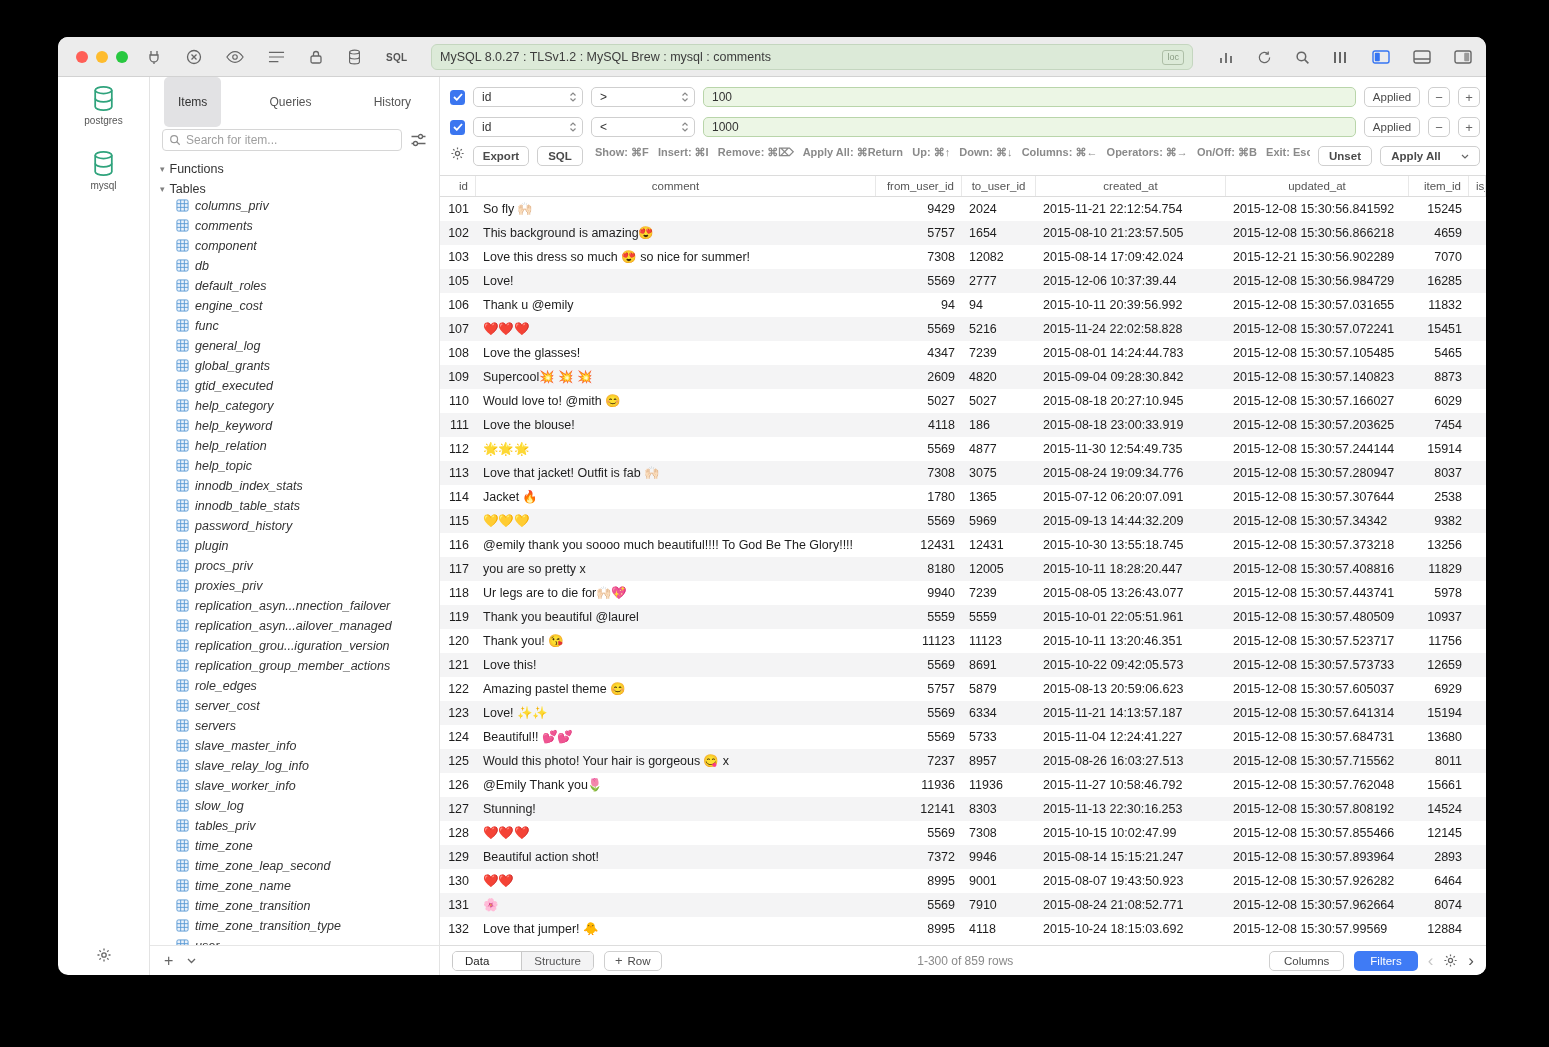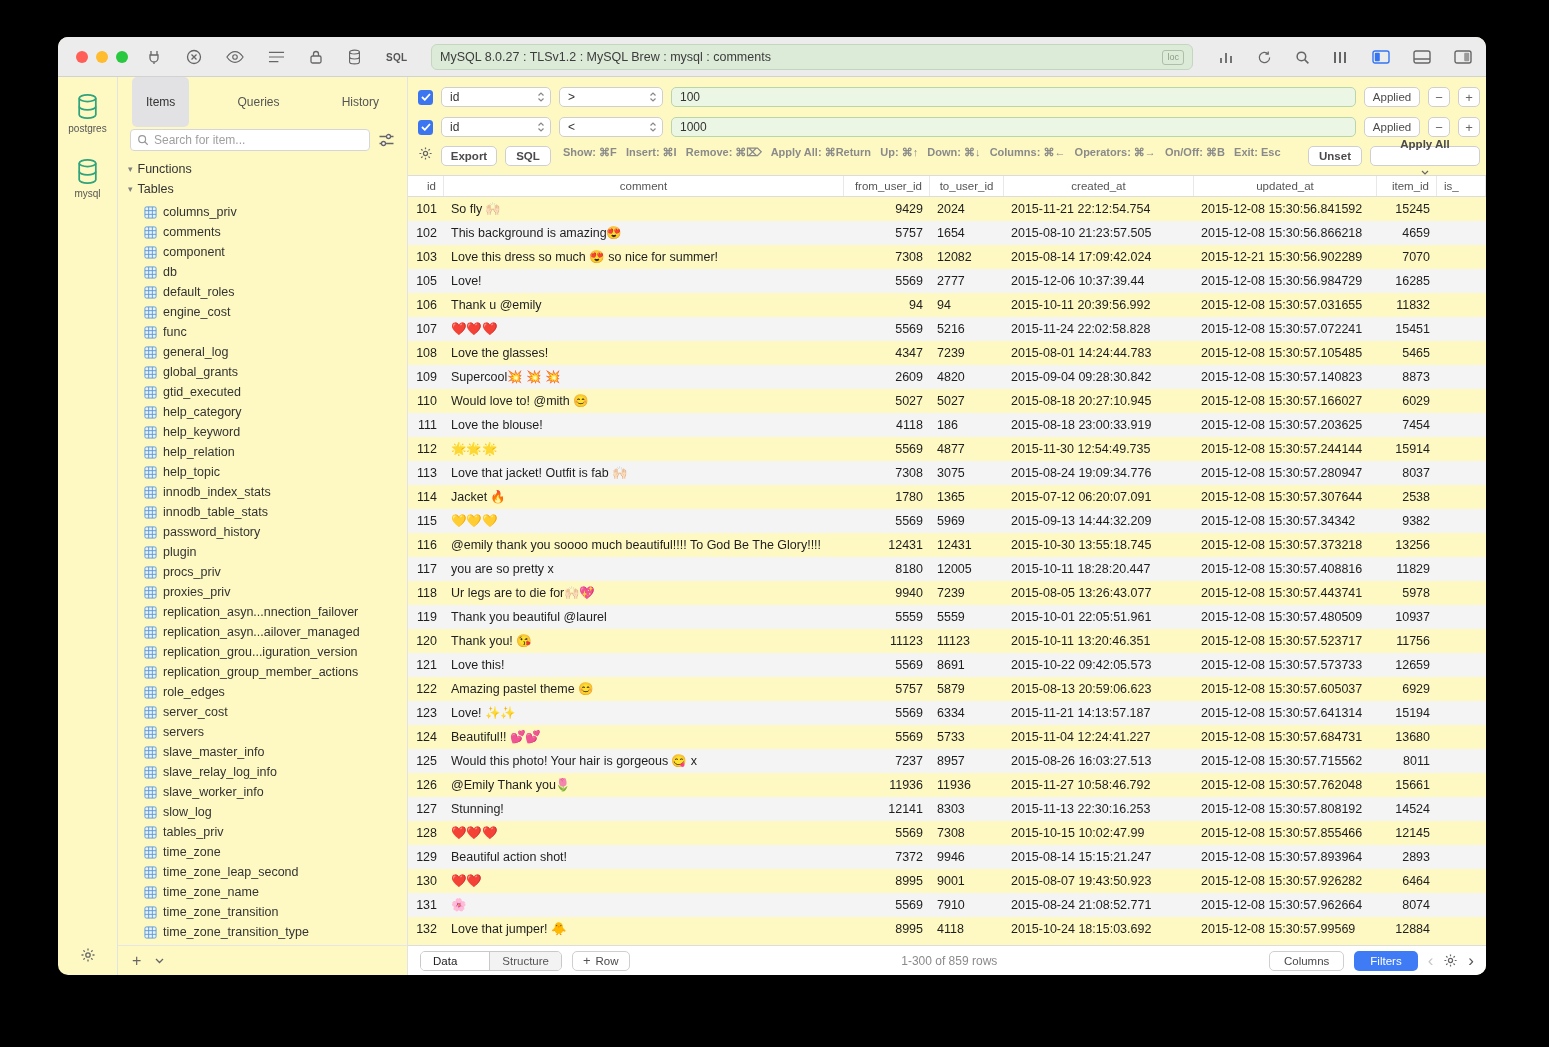--- a/index.html
+++ b/index.html
@@ -1,49 +1,49 @@
 <!DOCTYPE html>
 <html><head>
 <meta charset="utf-8">
 <style>
   * { margin:0; padding:0; box-sizing:border-box; }
   html,body { width:1549px; height:1047px; background:#000; font-family:"Liberation Sans",sans-serif; overflow:hidden; }
-  .window { position:absolute; left:58px; top:37px; width:1428px; height:938px; background:#fef9c3; border-radius:10px; overflow:hidden; box-shadow:0 25px 70px rgba(0,0,0,.6); display:flex; flex-direction:column; }
+  .window { position:absolute; left:58px; top:37px; width:1428px; height:938px; background:#ffffff; border-radius:10px; overflow:hidden; box-shadow:0 25px 70px rgba(0,0,0,.6); display:flex; flex-direction:column; }
   
   .titlebar { flex:0 0 40px; background:#ececec; border-bottom:1px solid #d2d2d2; position:relative; }
   .traffic { position:absolute; left:18px; top:14px; display:flex; gap:8px; }
   .tl { width:12px; height:12px; border-radius:50%; }
   .tl.red{background:#ff5f57} .tl.yellow{background:#febc2e} .tl.green{background:#28c840}
   .tb-left { position:absolute; left:88px; top:0; height:40px; display:flex; align-items:center; gap:24px; }
   .tb-right { position:absolute; right:14px; top:0; height:40px; display:flex; align-items:center; gap:23px; }
   .tb-icon { display:flex; align-items:center; justify-content:center; }
   .sql-badge { font-size:10px; font-weight:bold; color:#555; letter-spacing:.3px; }
   .title-pill { position:absolute; left:373px; top:7px; width:762px; height:26px; background:#dcead8; border:1px solid #c4d6bf; border-radius:6px; display:flex; align-items:center; padding:0 8px; }
   .title-text { flex:1; font-size:12.5px; color:#3c3c3c; white-space:nowrap; overflow:hidden; }
   .loc-badge { font-size:9px; color:#8a9c83; border:1px solid #aebfa7; border-radius:3px; padding:0 4px; line-height:13px; }
   
   .wbody { flex:1; display:flex; min-height:0; }
-  .rail { width:60px; border-right:1px solid #e3e3e3; display:flex; flex-direction:column; align-items:center; padding-top:16px; gap:24px; }
+  .rail { width:92px; border-right:1px solid #e3e3e3; display:flex; flex-direction:column; align-items:center; padding-top:8px; gap:24px; }
   .conn { display:flex; flex-direction:column; align-items:center; gap:3px; }
   .conn-label { font-size:10px; color:#555; }
   .rail-gear { margin-top:auto; margin-bottom:12px; }
   
   .sidebar { width:290px; border-right:1px solid #e3e3e3; display:flex; flex-direction:column; min-height:0; }
   .side-tabs { flex:0 0 30px; display:flex; align-items:center; padding:0 14px; justify-content:space-between; }
   .side-tab { font-size:12px; color:#555; padding:18px 14px; border-radius:5px; }
   .side-tab.active { background:#e2e2e4; color:#333; }
   .search-row { display:flex; align-items:center; gap:8px; padding:2px 12px 8px 12px; flex:0 0 32px; }
   .search-box { flex:1; height:22px; border:1px solid #d6d6d6; border-radius:4px; background:#fff; display:flex; align-items:center; padding:0 6px; gap:5px; }
   .search-box input { border:none; outline:none; flex:1; font-size:12px; color:#333; font-family:inherit; background:transparent; }
   .search-box input::placeholder { color:#9f9f9f; }
   .tree { flex:1; overflow:hidden; }
   .tree-group { height:20px; display:flex; align-items:center; padding-left:10px; gap:5px; }
   .tree-caret { font-size:9px; color:#808080; }
   .tree-group-label { font-size:12.5px; color:#333; }
-  .tree-item { height:20px; display:flex; align-items:flex-end; padding-left:26px; gap:6px; }
+  .tree-item { height:20px; display:flex; align-items:flex-start; padding-left:26px; gap:6px;font-style:italic; }
   .tree-label { font-size:12.5px; color:#333; white-space:nowrap; }
   .side-footer { flex:0 0 30px; border-top:1px solid #e6e6e6; display:flex; align-items:center; padding:0 14px; gap:14px; }
   .plus-btn { font-size:16px; color:#666; line-height:16px; }
   .chev-down { font-size:10px; color:#666; }
   
   .main { flex:1; display:flex; flex-direction:column; min-width:0; }
   .filters { padding:9px 6px 0 10px; }
   .filter-row { height:22px; display:flex; align-items:center; gap:8px; margin-bottom:8px; }
   .checkbox { width:15px; height:15px; border-radius:3.5px; background:#3b76f0; display:flex; align-items:center; justify-content:center; flex:0 0 15px; }
   .select { height:20px; background:#fff; border:1px solid #cfcfcf; border-radius:5px; display:flex; align-items:center; justify-content:space-between; padding:0 5px 0 8px; font-size:12px; color:#333; }
@@ -51,21 +51,21 @@
   .sel-op { width:104px; }
   .filter-value { flex:1; height:20px; border:1px solid #b9d5aa; background:#ecf6e5; border-radius:5px; font-size:12px; color:#333; padding:0 8px; font-family:inherit; outline:none; }
   .btn { height:20px; border:1px solid #cfcfcf; background:#fff; border-radius:5px; font-size:11.5px; color:#4a4a4a; display:flex; align-items:center; justify-content:center; }
   .applied-btn { width:56px; }
   .sq-btn { width:22px; font-size:13px; color:#666; }
   .toolbar { height:22px; margin:0 6px 7px 10px; display:flex; align-items:flex-start; gap:8px;font-weight:bold; }
   .export-btn { width:56px; }
   .sqlbtn { width:46px; }
   .shortcuts { flex:1; font-size:11px; color:#8a8a8a; white-space:pre; overflow:hidden; padding-left:4px; }
   .unset-btn { width:54px; }
-  .applyall-btn { width:110px; gap:20px;flex-direction:column; }
+  .applyall-btn { width:100px; gap:20px; }
   
   .grid-header { flex:0 0 22px; border-top:1px solid #dcdcdc; border-bottom:1px solid #dcdcdc; display:grid; grid-template-columns:36px 400px 86px 74px 190px 183px 60px 1fr; background:#fff; }
   .hcell { font-size:11.5px; color:#555; display:flex; align-items:center; padding:0 7px; border-right:1px solid #e8e8e8; overflow:hidden; white-space:nowrap; }
   .hcell.right { justify-content:flex-end; }
   .hcell.center { justify-content:center; }
   .grid-body { flex:1; overflow:hidden; }
   .grid-row { height:24px; display:grid; grid-template-columns:36px 400px 86px 74px 190px 183px 60px 1fr; }
   .grid-row:nth-child(even) { background:#f4f4f5; }
   .cell { font-size:12.5px; color:#1e1e1e; line-height:24px; padding:0 7px; white-space:nowrap; overflow:hidden; }
   .c-id, .c-from, .c-item { text-align:right; }

